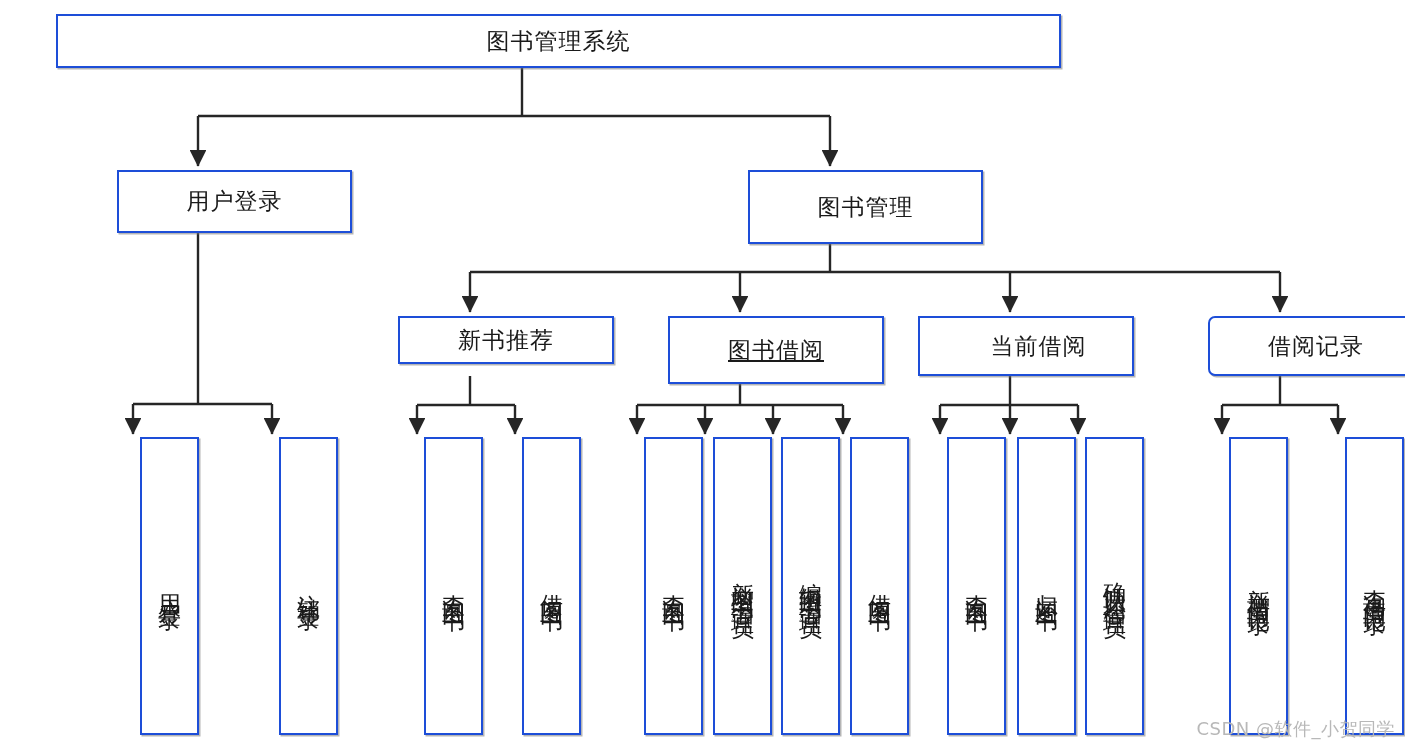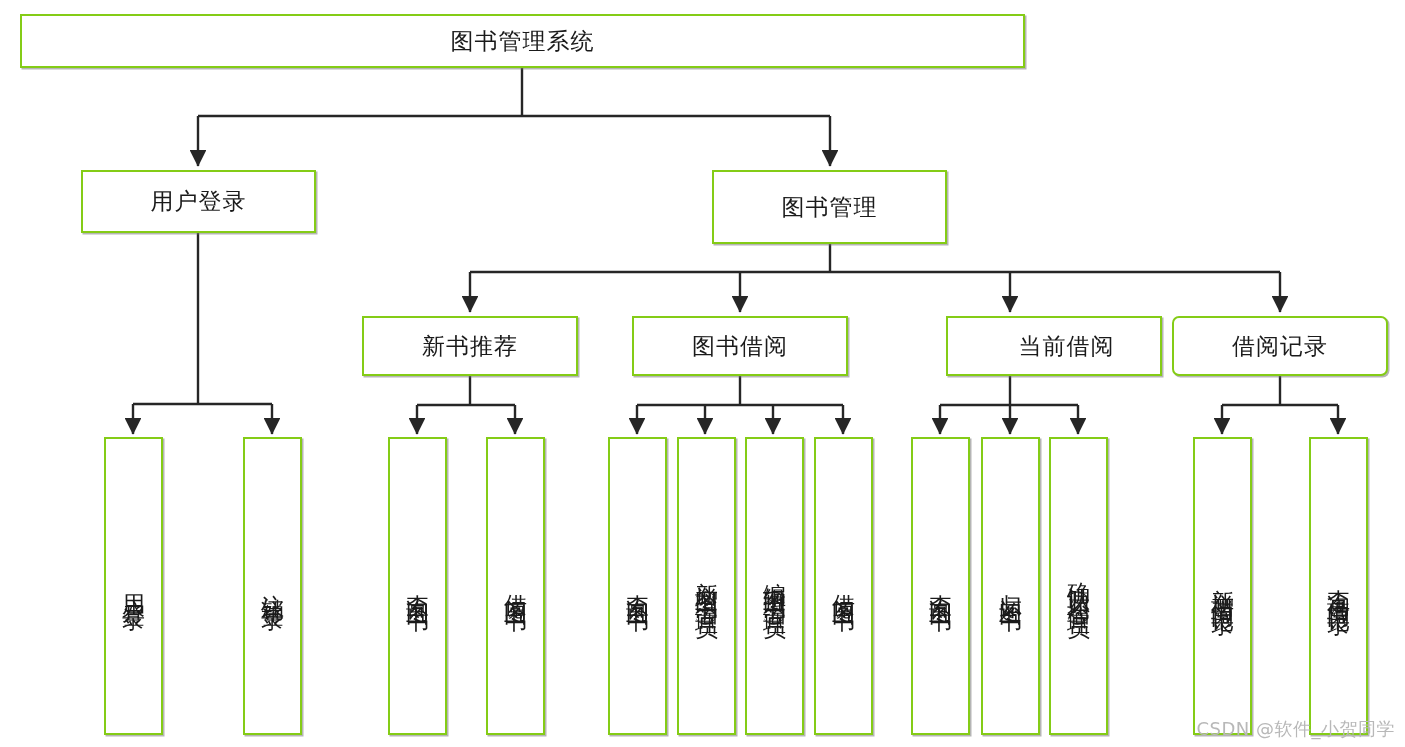--- a/index.html
+++ b/index.html
@@ -23,26 +23,27 @@
     position: absolute;
     left: 0;
     top: 0;
     width: 1405px;
     height: 747px;
   }
   .node {
     position: absolute;
     box-sizing: border-box;
     background: #ffffff;
-    border: 2px solid #84cc16;
+    border: 2px solid #1d4ed8;
     box-shadow: 1.5px 1.5px 0 0 rgba(120,120,120,0.55);
     display: flex;
     align-items: center;
     justify-content: center;
     color: #1a1a1a;
+    margin-left: 36px;
   }
   .node .label {
     display: block;
     text-align: center;
     line-height: 1.0;
     color: #1a1a1a;
     white-space: pre;
   }
   .node.h .label {
     font-size: 23px;
@@ -131,27 +132,27 @@
     <span class="label">图书管理系统</span>
   </div>
 
   <div class="node h" style="left:81px; top:170px; width:235px; height:63px;">
     <span class="label">用户登录</span>
   </div>
   <div class="node h" style="left:712px; top:170px; width:235px; height:74px;">
     <span class="label">图书管理</span>
   </div>
 
-  <div class="node h" style="left:362px; top:316px; width:216px; height:60px;">
+  <div class="node h" style="left:362px; top:316px; width:216px; height:48px;">
     <span class="label">新书推荐</span>
   </div>
-  <div class="node h" style="left:632px; top:316px; width:216px; height:60px;">
+  <div class="node h" style="left:632px; top:316px; width:216px; height:68px;text-decoration:underline;">
     <span class="label">图书借阅</span>
   </div>
-  <div class="node h" style="left:946px; top:316px; width:216px; height:60px;padding-left:25px;">
+  <div class="node h" style="left:882px; top:316px; width:216px; height:60px;padding-left:25px;">
     <span class="label">当前借阅</span>
   </div>
   <div class="node h" style="left:1172px; top:316px; width:216px; height:60px;border-radius:7px;">
     <span class="label">借阅记录</span>
   </div>
 
   <div class="node v" style="left:104px; top:437px; width:59px; height:298px;">
     <span class="label">用户登录</span>
   </div>
   <div class="node v" style="left:243px; top:437px; width:59px; height:298px;">

